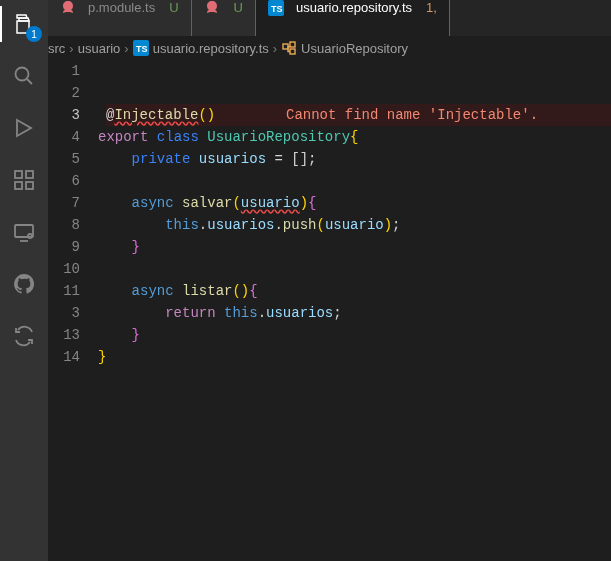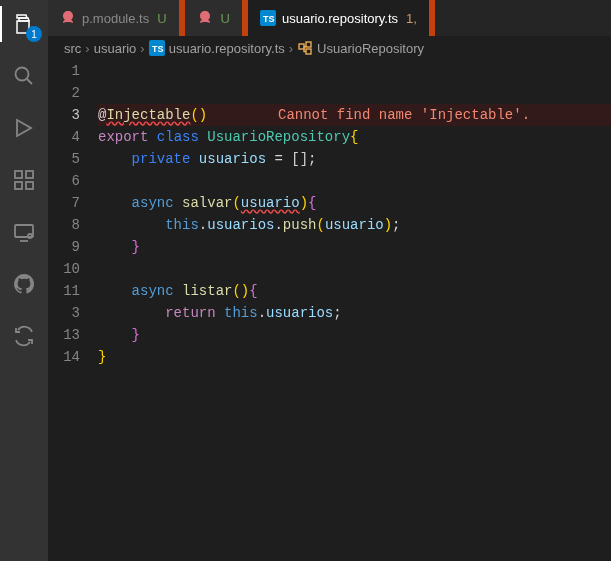--- a/index.html
+++ b/index.html
@@ -53,41 +53,40 @@
   
   .main { flex: 1; display: flex; flex-direction: column; background:#1e1e1e; }
   .tabs {
     display: flex;
     height: 36px;
     background: #252526;
     font-family: -apple-system, "Segoe UI", sans-serif;
     font-size: 13px;
   }
   .tab {
-    display: flex; align-items: center; gap: 6px;
+    display: flex; gap: 12px;
     padding: 0 12px;
     color: #8a8a8a;
     background: #2d2d2d;
-    border-right: 6px solid #c2410c;
+    border-right: 1px solid #c2410c;
     white-space: nowrap;
   }
   .tab.active { background: #1e1e1e; color: #ffffff; }
   .tab .mod { color: #6b9955; margin-left: 2px; }
   .tab .mod2 { color: #d19a66; margin-left: 2px; }
   .tabicon { width:16px; height:16px; display:inline-flex; align-items:center; justify-content:center; }
   .tabicon svg { width:16px; height:16px; }
   .nesticon { fill:#e06c75; }
   .tsicon-bg { fill:#0288d1; }
   .tsicon-fg { fill:#ffffff; }
   .tsletter { font: bold 9px sans-serif; }
   
   .crumbs {
     display: flex; align-items: center; gap: 4px;
     height: 24px;
-    padding-left: 16px;
     color: #a0a0a0;
     font-family: -apple-system,"Segoe UI",sans-serif;
     font-size: 13px;
     background: #1e1e1e;
   }
   .crumbs .sep { color: #7a7a7a; }
   .crumb-ic { width:16px; height:16px; display:inline-flex; align-items:center; justify-content:center; }
   .classicon { color:#e8ab53; }
   
   .editor {
@@ -100,21 +99,21 @@
   }
   .gutter {
     width: 50px;
     text-align: right;
     padding-right: 18px;
     color: #858585;
   }
   .gutter .cur { color: #c6c6c6; }
   .code { flex:1; position:relative; }
   .row { height:22px; white-space:pre; position:relative; }
-  .row.err-row { background: rgba(90,20,20,.35); }
+  .row.err-row { background: rgba(90,20,20,.35); margin-left: 8px; }
   .err-inline {
     position:absolute; left:180px; top:0;
     color:#f48771;
     font-family: Consolas,'Courier New',monospace;
   }
   
   .squig {
     text-decoration: underline wavy #f14c4c;
     text-underline-offset: 2px;
   }

